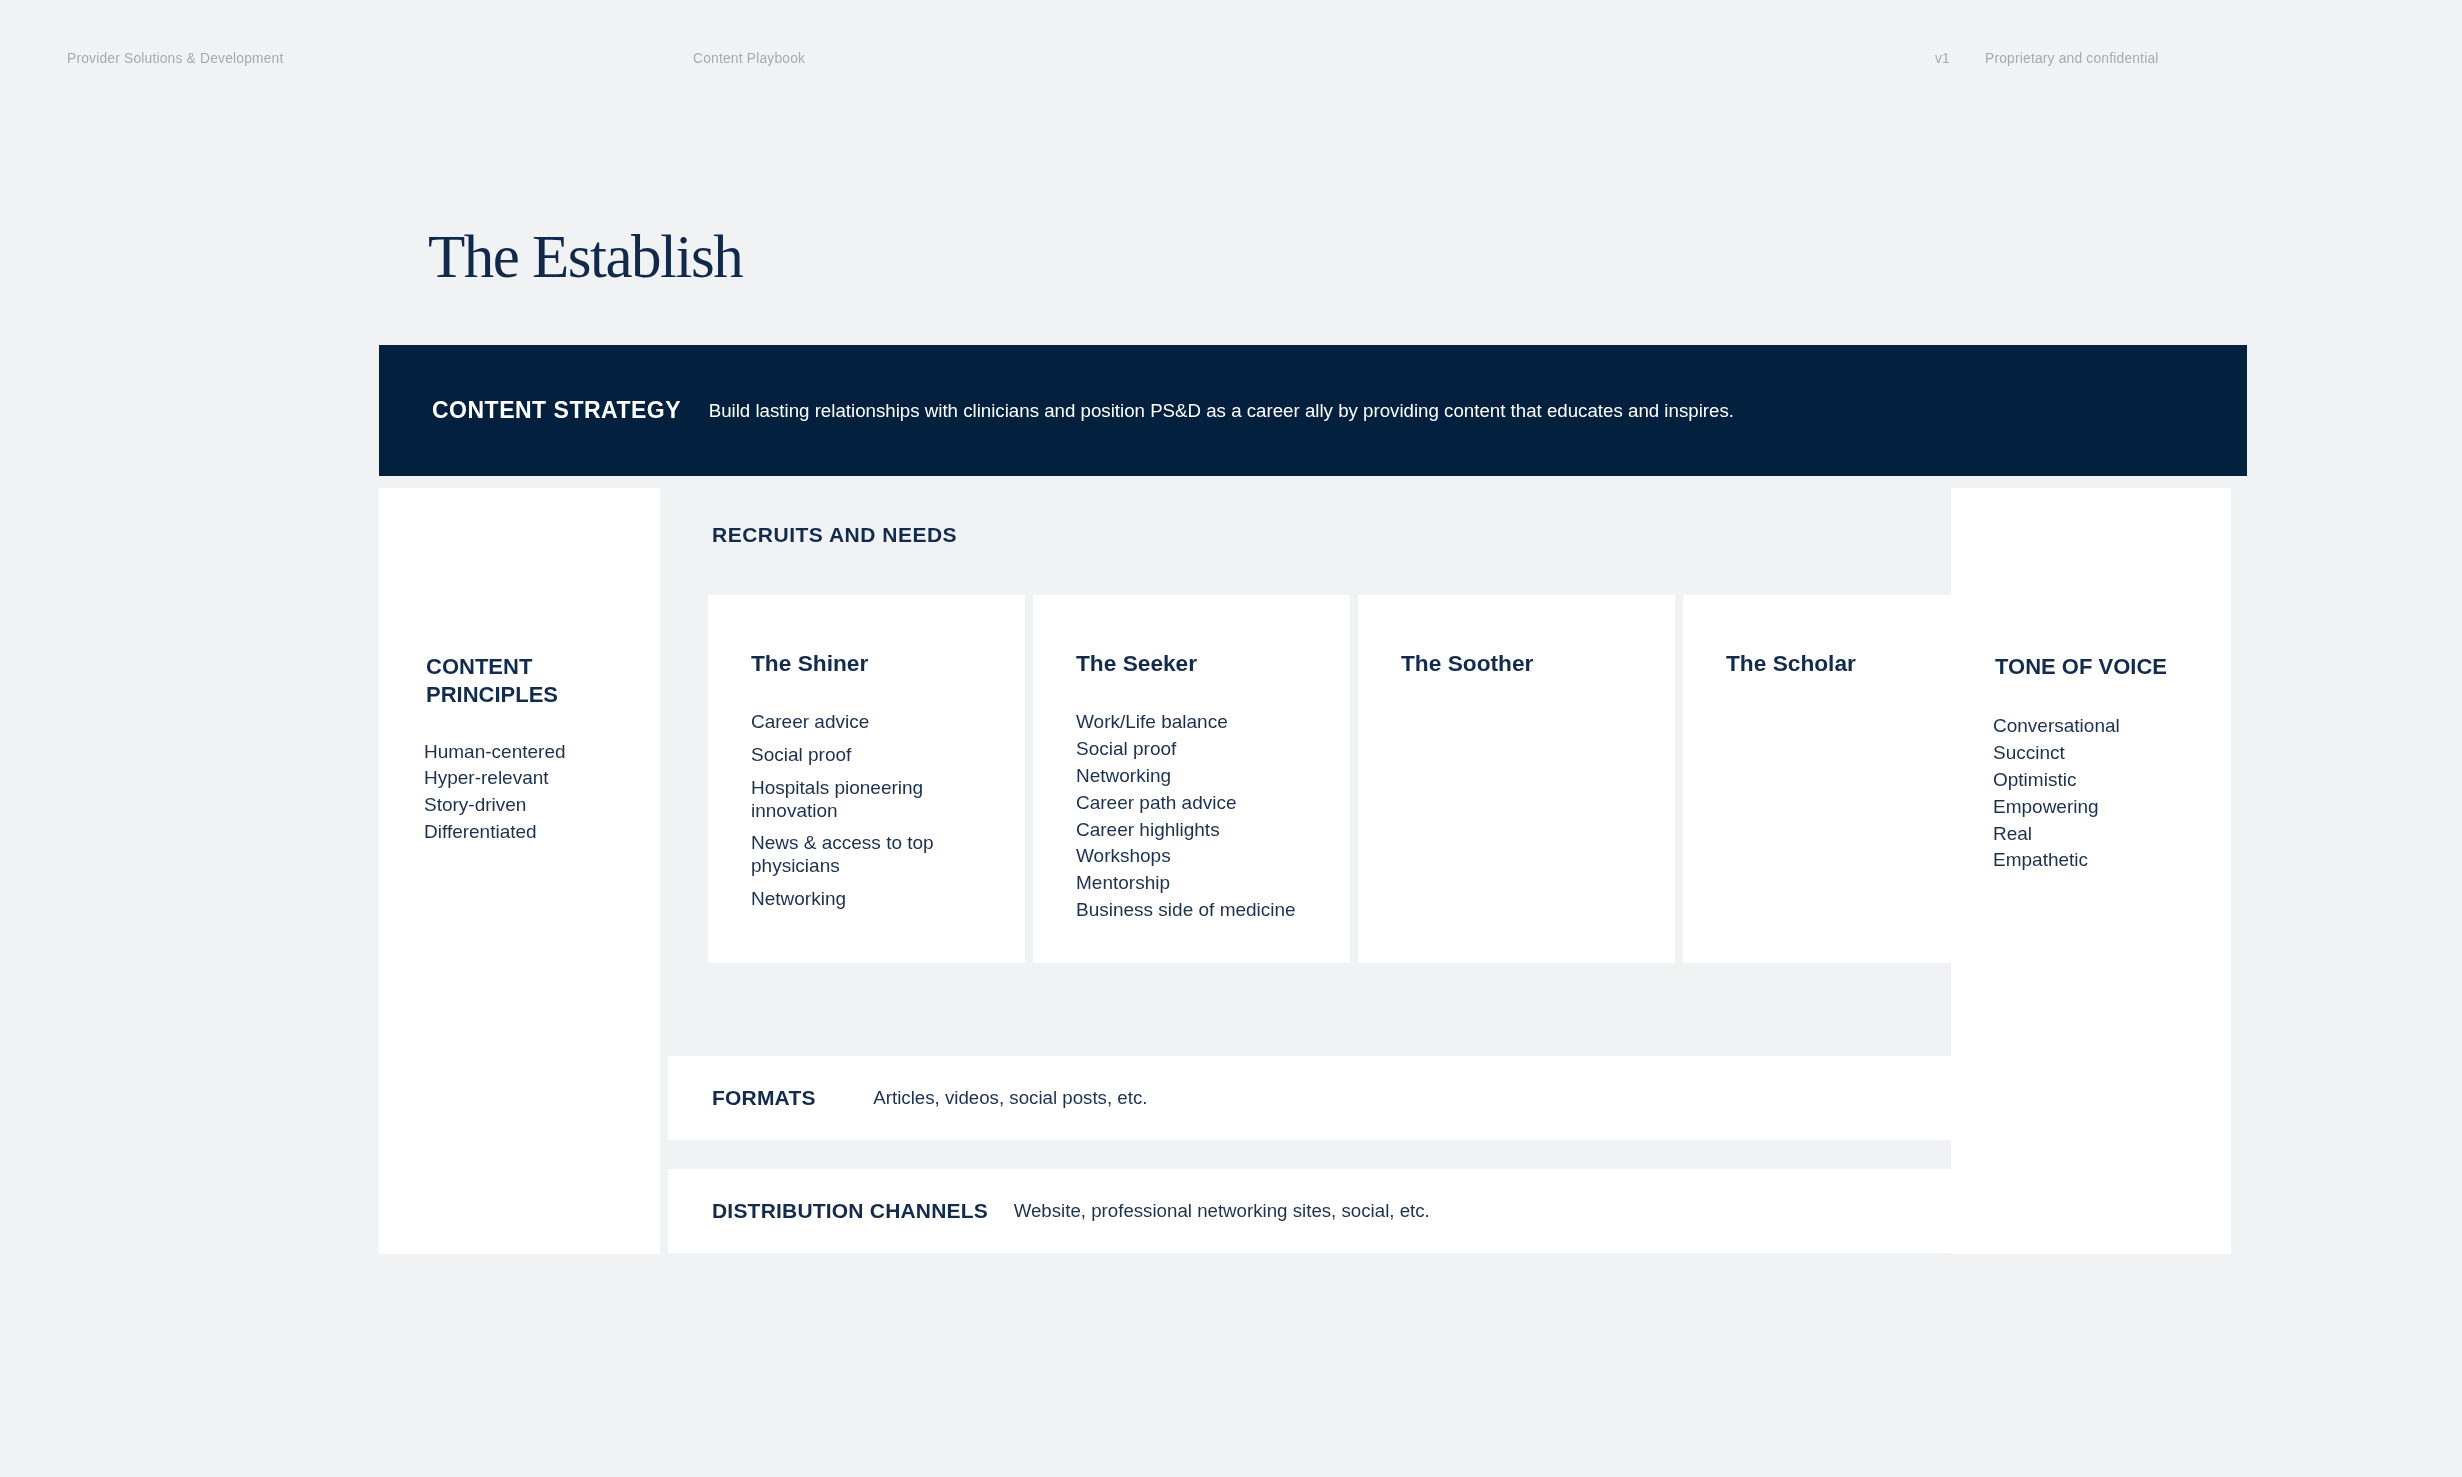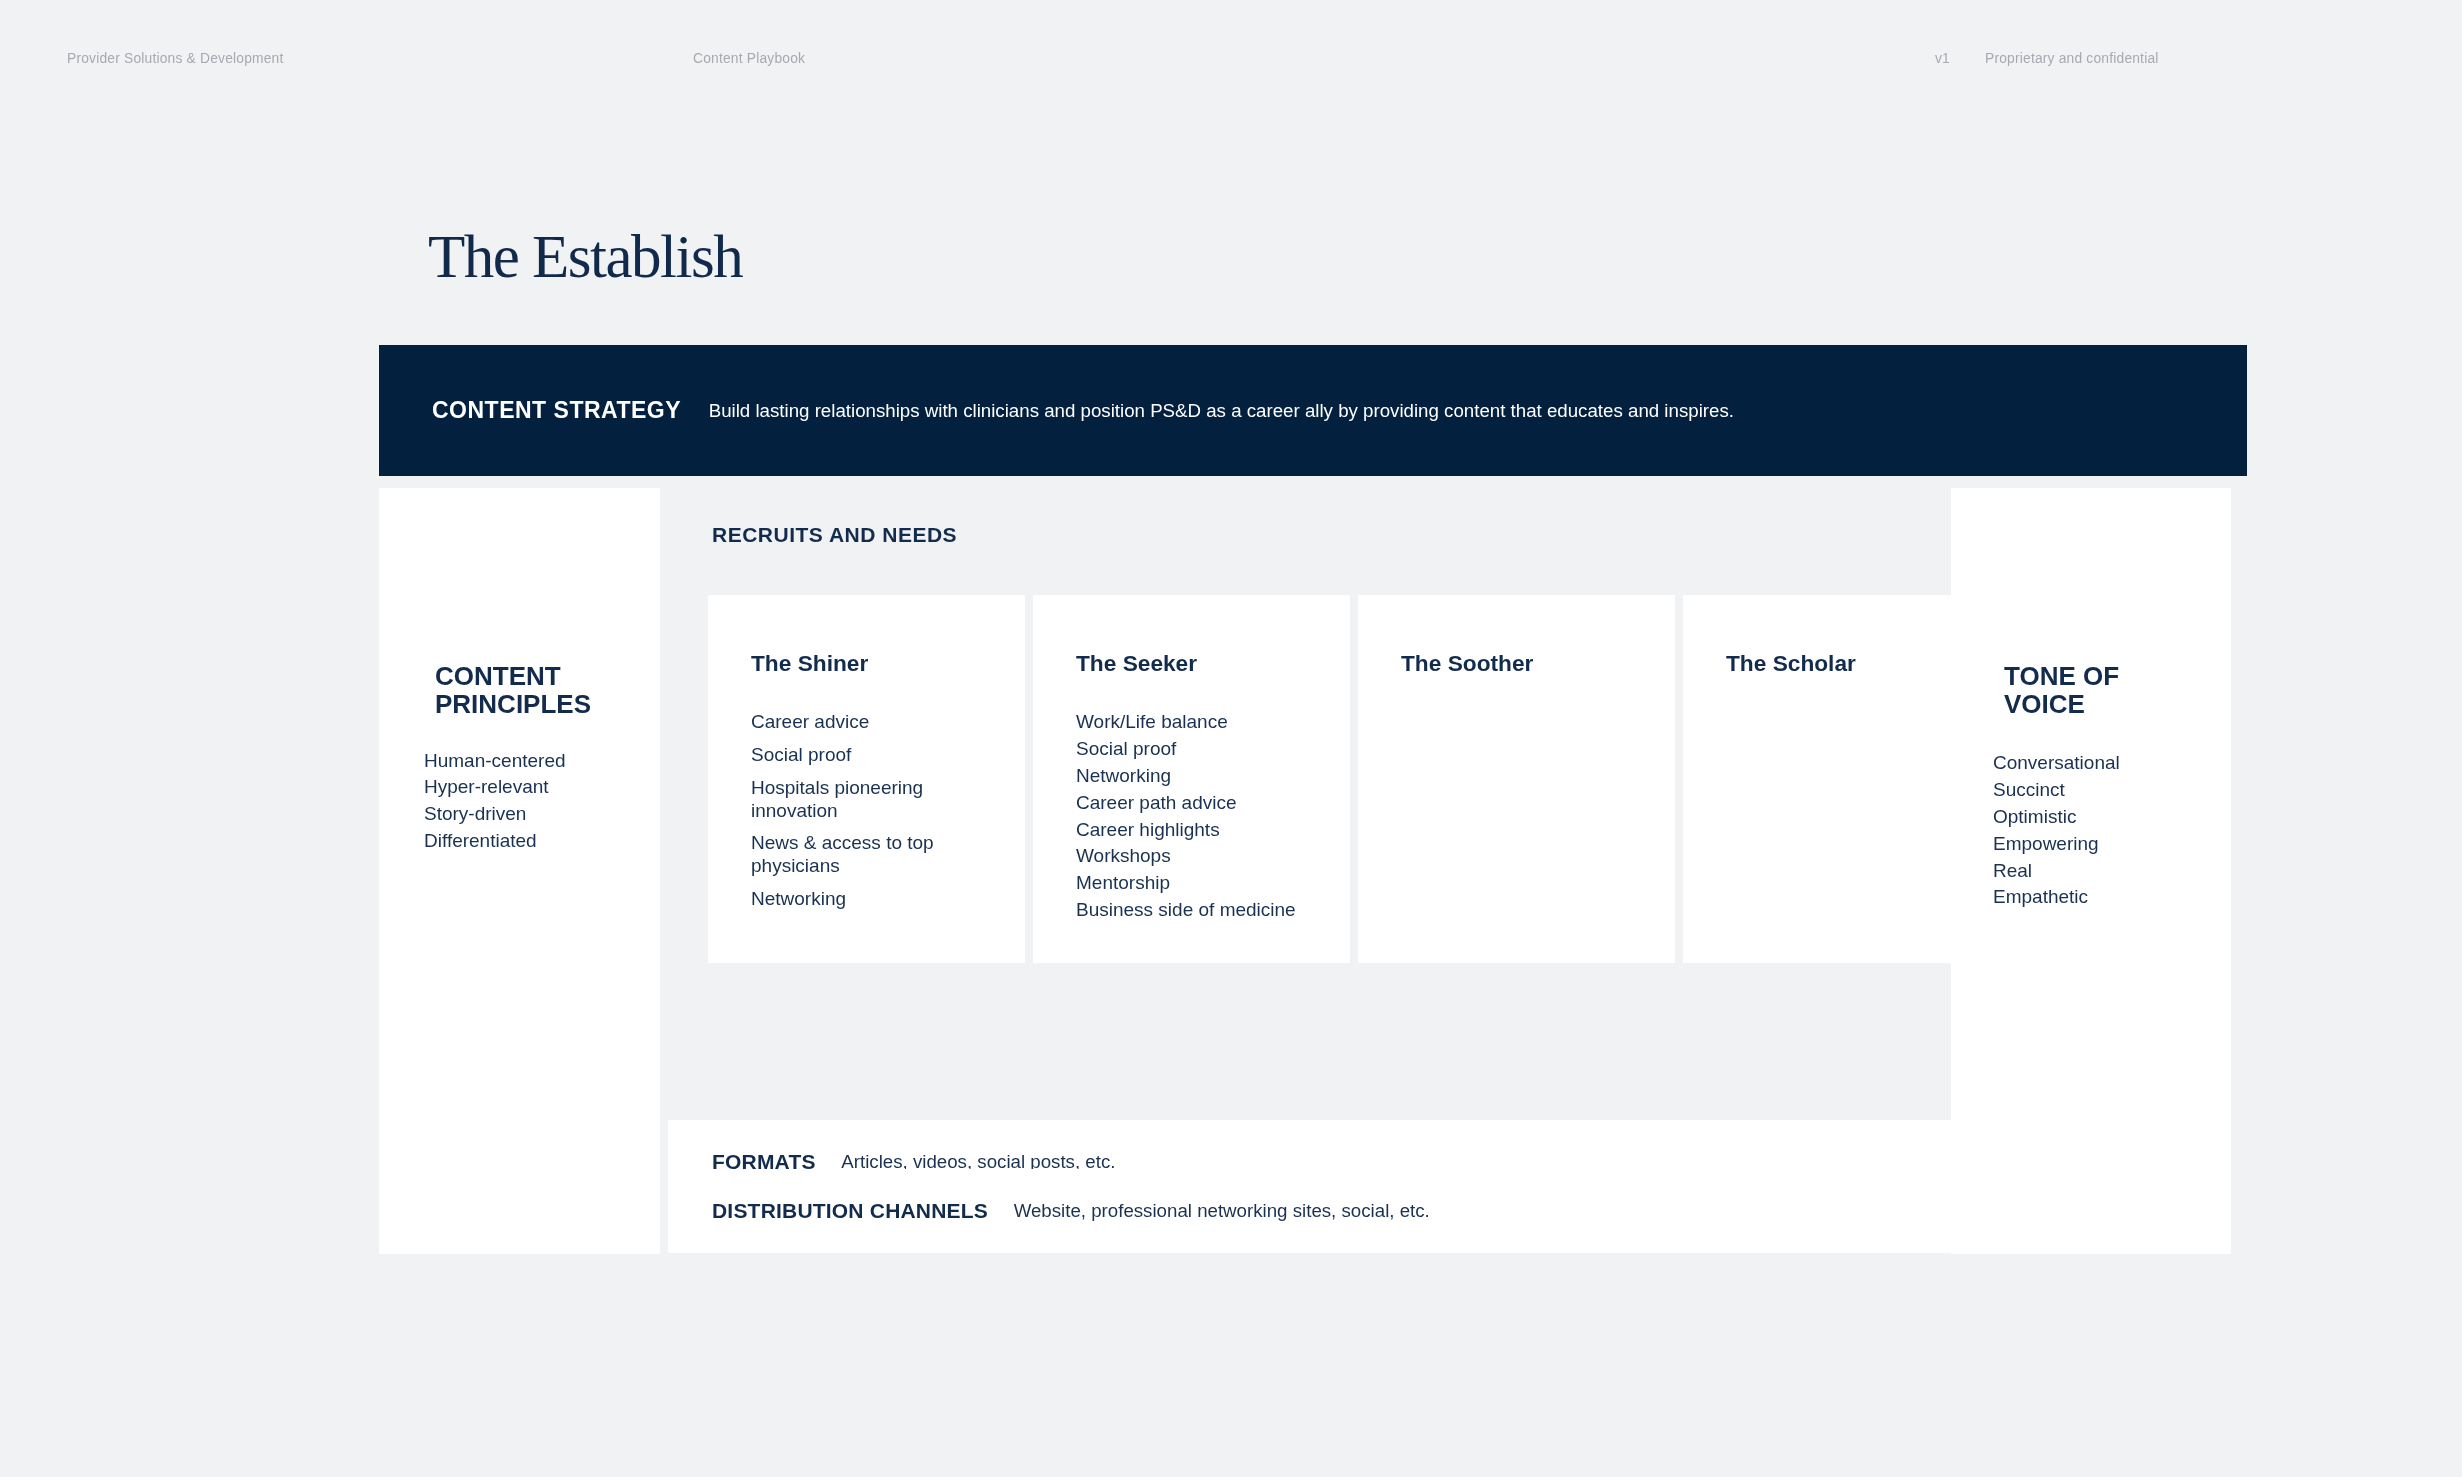--- a/index.html
+++ b/index.html
@@ -32,21 +32,21 @@
     display:flex;align-items:center;
     padding-left:53px;box-sizing:border-box;
   }
   .banner-label{font-size:23px;font-weight:bold;letter-spacing:0.5px;white-space:nowrap;}
   .banner-desc{font-size:18.7px;margin-left:27.6px;white-space:nowrap;}
 
   
   .side-col{position:absolute;top:488px;height:766px;background:#ffffff;box-sizing:border-box;}
   #col-principles{left:379px;width:281px;padding:163px 29.5px 0 45px;}
   #col-tone{left:1951px;width:280px;padding:163px 27px 0 42px;}
-  .col-heading{margin:11px;font-size:26px;line-height:28px;font-weight:bold;color:#132c4e;}
+  .col-heading{margin:2px;font-size:22px;line-height:28px;font-weight:bold;color:#132c4e;}
   .plain-list{list-style:none;margin:0;padding:0;font-size:19px;line-height:23px;color:#1a3152;}
   .plain-list li{margin-bottom:3.9px;}
   #col-principles .plain-list{margin-top:30.5px;}
   #col-tone .plain-list{margin-top:33px;}
 
   
   #recruits-heading{
     position:absolute;left:712px;top:523px;
     font-size:21px;font-weight:bold;letter-spacing:0.5px;color:#132c4e;
   }
@@ -63,21 +63,21 @@
   .card-title{margin:0;font-size:22.7px;font-weight:bold;color:#132c4e;}
   .card .plain-list{margin-top:33px;}
   #card-shiner .plain-list li{margin-bottom:9.8px;}
 
   
   .meta-row{
     position:absolute;left:668px;width:1295px;height:84px;background:#ffffff;
     display:flex;align-items:center;padding-left:44px;box-sizing:border-box;
   }
   #row-pillars{top:975px;}
-  #row-formats{top:1120px;}
+  #row-formats{top:1056px;gap:32px;}
   #row-channels{top:1169px;}
   .row-label{font-size:21px;font-weight:bold;letter-spacing:0.2px;color:#132c4e;white-space:nowrap;}
   .row-desc{font-size:18.7px;margin-left:25.6px;color:#1a3152;white-space:nowrap;}
 </style>
 </head>
 <body>
 
 <div id="slide">
 
   <div class="hdr hdr-left">Provider Solutions &amp; Development</div>

